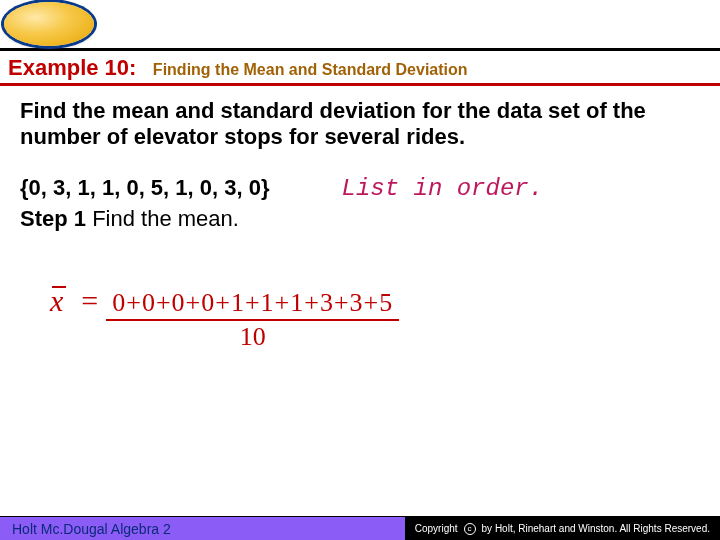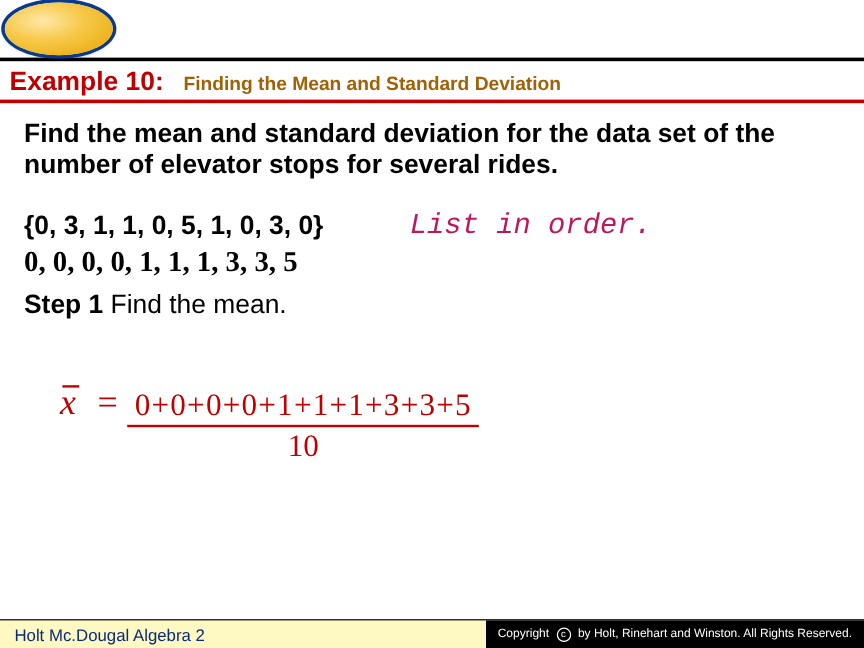--- a/index.html
+++ b/index.html
@@ -140,21 +140,21 @@
   .footer {
     position: absolute;
     bottom: 0;
     left: 0;
     right: 0;
     height: 24px;
     display: flex;
     align-items: center;
     justify-content: space-between;
     border-top: 1px solid #000;
-    background: #fef9c3;
+    background: #8b5cf6;
   }
   .footer-left {
     font-family: Verdana, sans-serif;
     font-size: 14px;
     color: #0a2a7a;
     font-weight: 400;
     padding-left: 12px;
   }
   .footer-right {
     background: #000;
@@ -191,21 +191,20 @@
 </div>
 
 <div class="content">
   <div class="prompt">Find the mean and standard deviation for the data set of the number of elevator stops for several rides.</div>
 
   <div class="data-row">
     <span class="data-set">{0, 3, 1, 1, 0, 5, 1, 0, 3, 0}</span>
     <span class="list-hint">List in order.</span>
   </div>
 
-  <div class="sorted">0,  0,  0,  0,  1,  1,  1,  3,  3,  5</div>
 
   <div class="step">
     <span class="step-label">Step 1</span><span> Find the mean.</span>
   </div>
 
   <div class="equation">
     <span class="xbar">x</span>
     <span class="eq-sign">=</span>
     <span class="fraction">
       <span class="frac-num">0+0+0+0+1+1+1+3+3+5</span>

